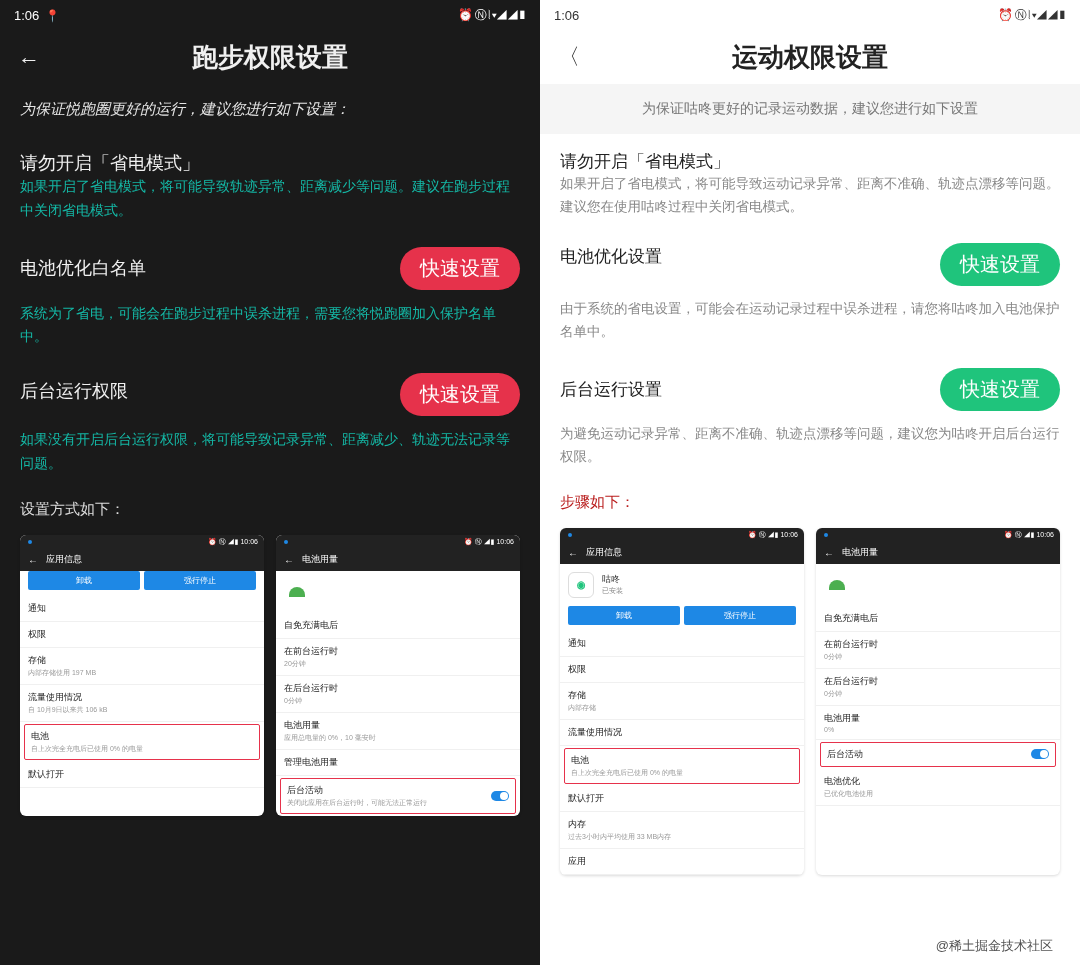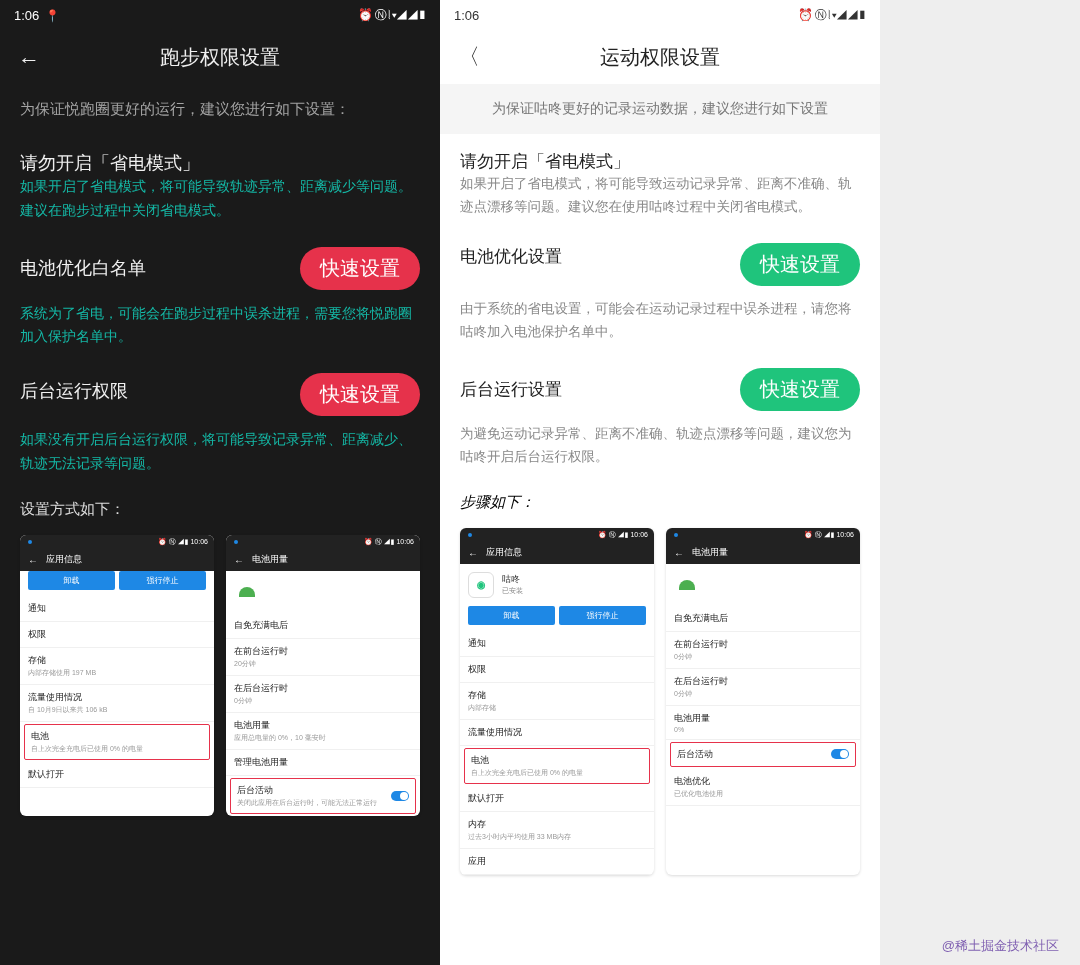--- a/index.html
+++ b/index.html
@@ -1,45 +1,45 @@
 <!DOCTYPE html>
 <html><head>
 <meta charset="utf-8">
 <style>
   * { margin: 0; padding: 0; box-sizing: border-box; }
   body { font-family: -apple-system, "PingFang SC", "Microsoft YaHei", sans-serif; background: #eee; }
   .container { display: flex; width: 1080px; height: 965px; position: relative; }
-  .phone { width: 440px; height: 965px; overflow: hidden; position: relative; }
+  .phone { width: 540px; height: 965px; overflow: hidden; position: relative; }
   .phone.dark { background: #1a1a1a; color: #f0f0f0; }
   .phone.light { background: #fff; color: #222; }
   .statusbar { height: 30px; display: flex; align-items: center; justify-content: space-between; padding: 0 14px; font-size: 13px; }
   .phone.dark .statusbar { color: #fff; }
   .phone.light .statusbar { color: #333; }
   .status-left { display: flex; align-items: center; gap: 6px; }
   .status-right { display: flex; align-items: center; gap: 4px; font-size: 12px; }
   .header { height: 54px; display: flex; align-items: center; justify-content: center; position: relative; }
   .back-arrow { position: absolute; left: 18px; font-size: 22px; cursor: pointer; }
   .phone.light .back-arrow { color: #333; }
-  .header-title { font-size: 20px; font-weight: 400; text-align: center; }
+  .header-title { font-size: 26px; font-weight: 700; text-align: center; }
   .banner { padding: 16px 20px; font-size: 15px; }
-  .phone.dark .banner { color: #a3a3a3; }
+  .phone.dark .banner { color: #e5e5e5; font-style: italic; }
   .phone.light .banner { background: #f5f5f5; color: #777; text-align: center; font-size: 14px; }
   .section { padding: 16px 20px 8px; }
   .section-title { font-size: 18px; font-weight: 500; }
   .phone.light .section-title { color: #222; font-size: 17px; }
   .section-row { display: flex; align-items: center; justify-content: space-between; margin-bottom: 12px; }
   .section-desc { font-size: 14px; line-height: 1.7; }
   .phone.dark .section-desc { color: #14b8a6; }
   .phone.light .section-desc { color: #888; font-size: 13.5px; }
   .quick-btn { padding: 8px 20px; border-radius: 22px; color: #fff; font-size: 20px; border: none; cursor: pointer; white-space: nowrap; }
   .quick-btn.red { background: #e6324b; }
   .quick-btn.green { background: #1fc47c; }
   .steps-label { padding: 16px 20px 8px; font-size: 15px; }
   .phone.dark .steps-label { color: #ddd; }
-  .phone.light .steps-label { color: #000000; font-style: italic; }
+  .phone.light .steps-label { color: #b91c1c; }
   .thumbs { display: flex; gap: 12px; padding: 8px 20px; }
   .thumb { flex: 1; background: #fff; border-radius: 6px; overflow: hidden; color: #333; font-size: 10px; box-shadow: 0 1px 3px rgba(0,0,0,0.15); }
   .thumb-status { background: #222; color: #fff; height: 14px; display:flex; align-items:center; justify-content:flex-end; padding:0 6px; font-size:7px; gap:2px;}
   .thumb-status .dot { width:4px;height:4px;border-radius:50%;background:#1e88e5;margin-right:auto;margin-left:2px;}
   .thumb-hdr { background: #222; color: #fff; height: 22px; display: flex; align-items: center; padding: 0 8px; font-size: 9px; gap:8px;}
   .thumb-hdr .arrow { font-size:10px; }
   .thumb-app { display:flex; align-items:center; gap:8px; padding:8px; }
   .thumb-icon { width:26px; height:26px; border-radius:6px; display:flex;align-items:center;justify-content:center;font-size:10px;color:#fff;font-weight:bold;}
   .thumb-icon.red { background:#f44; }
   .thumb-icon.green { background:#fff; border:1px solid #ddd; color:#1fc47c; }
@@ -49,21 +49,21 @@
   .thumb-app-sub { font-size:7px; color:#888;}
   .thumb-btns { display:flex; gap:4px; padding:0 8px 6px;}
   .thumb-btn { flex:1; background:#1e88e5; color:#fff; text-align:center; padding:4px 0; font-size:8px; border-radius:2px;}
   .thumb-row { padding:6px 8px; border-bottom:1px solid #f0f0f0; }
   .thumb-row .t { font-size:9px; color:#222;}
   .thumb-row .s { font-size:7px; color:#999; margin-top:1px;}
   .thumb-row.hl { border:1.5px solid #e6324b; margin:2px 4px; border-radius:2px; padding:5px 6px;}
   .thumb-row.flex { display:flex; justify-content:space-between; align-items:center;}
   .toggle-on { width:18px;height:10px;background:#1e88e5;border-radius:5px;position:relative;}
   .toggle-on::after{content:'';position:absolute;right:1px;top:1px;width:8px;height:8px;background:#fff;border-radius:50%;}
-  .watermark { position:absolute; bottom:10px; right:21px; color:#4c1d95; font-size:13px; opacity:0.7;}
+  .watermark { position:absolute; bottom:10px; right:27px; color:#000000; font-size:13px; opacity:0.7;}
   .pin-icon::before { content:'📍'; font-size:12px;}
   .sig-icons { letter-spacing:-1px; }
 </style>
 </head>
 <body>
 
 <div class="container">
 
   <div class="phone dark">
     <div class="statusbar">

